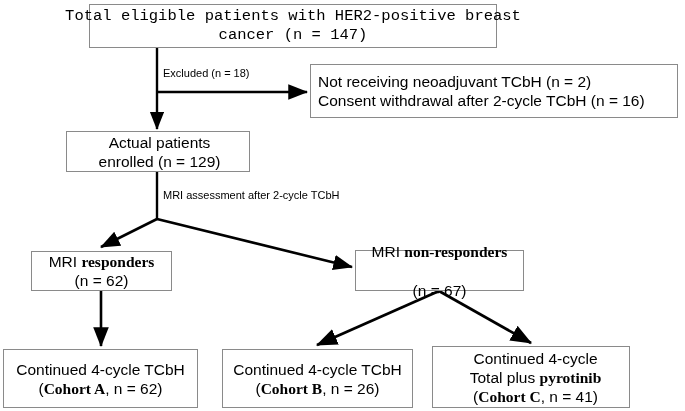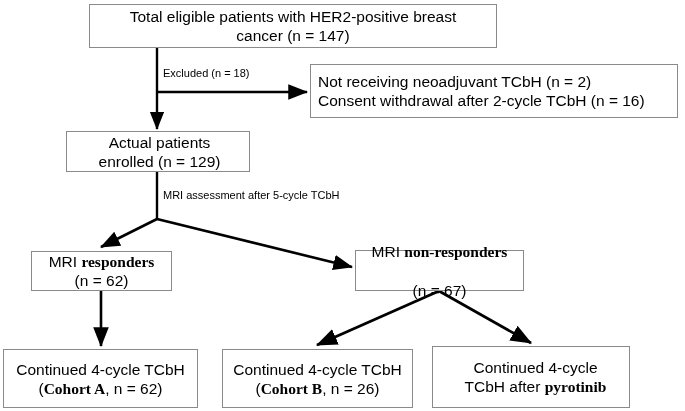--- a/index.html
+++ b/index.html
@@ -73,38 +73,38 @@
 
     <line x1="157" y1="219" x2="352" y2="267" stroke="#000000" stroke-width="2.6" marker-end="url(#arrow)"></line>
 
     <line x1="101" y1="290" x2="101" y2="346" stroke="#000000" stroke-width="2.6" marker-end="url(#arrow)"></line>
 
     <line x1="439" y1="291" x2="317" y2="345" stroke="#000000" stroke-width="2.8" marker-end="url(#arrow)"></line>
 
     <line x1="439" y1="291" x2="531" y2="343" stroke="#000000" stroke-width="2.8" marker-end="url(#arrow)"></line>
   </svg>
 
-  <div class="box" style="left:89px; top:4px; width:408px; height:44px;">
+  <div class="box" style="left:89px; top:4px; width:408px; height:44px;font-family:Liberation Mono, monospace;">
     <span class="line">Total eligible patients with HER2-positive breast</span>
     <span class="line">cancer (n = 147)</span>
   </div>
 
   <div class="free-label" style="left:163px; top:64px;">Excluded (n = 18)</div>
 
   <div class="box" style="left:310px; top:64px; width:368px; height:54px; align-items:flex-start; text-align:center; padding-left:7px;">
     <span class="line">Not receiving neoadjuvant TCbH (n = 2)</span>
     <span class="line">Consent withdrawal after 2-cycle TCbH (n = 16)</span>
   </div>
 
   <div class="box" style="left:66px; top:131px; width:184px; height:41px;padding-left:8px;">
     <span class="line">Actual patients</span>
     <span class="line">enrolled (n = 129)</span>
   </div>
 
-  <div class="free-label" style="left:163px; top:186px;">MRI assessment after 5-cycle TCbH</div>
+  <div class="free-label" style="left:163px; top:186px;">MRI assessment after 2-cycle TCbH</div>
 
   <div class="box" style="left:31px; top:251px; width:141px; height:40px;">
     <span class="line"><span>MRI </span><b>responders</b></span>
     <span class="line">(n = 62)</span>
   </div>
 
   <div class="box" style="left:355px; top:250px; width:169px; height:41px;gap:20px;">
     <span class="line"><span>MRI </span><b>non-responders</b></span>
     <span class="line">(n = 67)</span>
   </div>
@@ -114,16 +114,17 @@
     <span class="line"><span>(</span><b>Cohort A</b><span>, n = 62)</span></span>
   </div>
 
   <div class="box" style="left:222px; top:349px; width:191px; height:59px;">
     <span class="line">Continued 4-cycle TCbH</span>
     <span class="line"><span>(</span><b>Cohort B</b><span>, n = 26)</span></span>
   </div>
 
   <div class="box" style="left:432px; top:346px; width:198px; height:62px;padding-left:14px;">
     <span class="line">Continued 4-cycle</span>
-    <span class="line"><span>TCbH after </span><b>pyrotinib</b></span>
+    <span class="line"><span>Total plus </span><b>pyrotinib</b></span>
+    <span class="line"><span>(</span><b>Cohort C</b><span>, n = 41)</span></span>
   </div>
 
 </div>
 
 </body></html>

